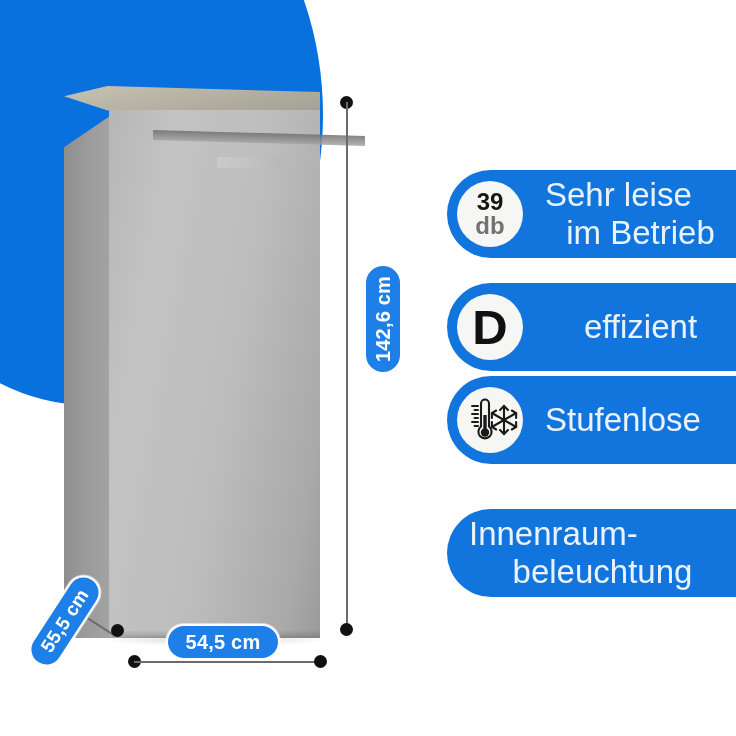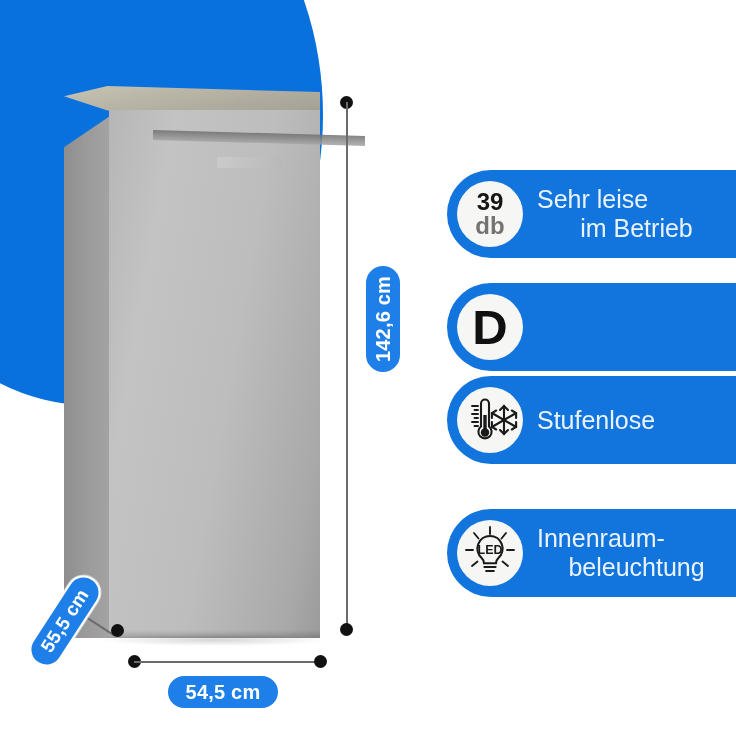--- a/index.html
+++ b/index.html
@@ -133,21 +133,21 @@
     top: 300px;
     width: 106px;
     height: 34px;
     font-size: 20px;
     transform: rotate(-90deg);
     transform-origin: center center;
   }
   
   #pill-width {
     left: 166px;
-    top: 674px;
+    top: 624px;
     width: 110px;
     height: 32px;
     font-size: 20px;
   }
   
   #pill-depth {
     left: 14px;
     top: 604px;
     width: 98px;
     height: 30px;
@@ -174,23 +174,23 @@
     margin-left: 10px;
     border-radius: 50%;
     background: #f6f6f4;
     display: flex;
     align-items: center;
     justify-content: center;
     overflow: hidden;
   }
   .badge-text {
     flex: 1 1 auto;
-    margin-left: 14px;
+    margin-left: 22px;
     color: #eaf3fd;
-    font-size: 25px;
+    font-size: 33px;
     line-height: 1.16;
     font-weight: 400;
   }
   .badge-text .l2 { display: block; text-align: center; }
 
   .db-num {
     font-size: 24px;
     font-weight: bold;
     color: #161616;
     line-height: .96;
@@ -253,20 +253,21 @@
       <span class="l1">Sehr leise</span>
       <span class="l2">im Betrieb</span>
     </div>
   </div>
 
   <div class="badge" style="top:283px;">
     <div class="badge-icon">
       <span class="grade-letter">D</span>
     </div>
     <div class="badge-text">
+      <span class="l2">effizient</span>
     </div>
   </div>
 
   <div class="badge" style="top:376px;">
     <div class="badge-icon">
       <svg width="56" height="46" viewBox="0 0 56 46">
 
         <g stroke="#1a1a1a" stroke-width="2.1" fill="none" stroke-linecap="round">
           <path d="M19 6.5 a4 4 0 0 1 8 0 V29.5 a6.6 6.6 0 1 1 -8 0 Z"></path>
         </g>
@@ -295,42 +296,19 @@
           <path d="M7.8 -9.5 L12.1 -7 L12.1 -2"></path>
         </g>
       </svg>
     </div>
     <div class="badge-text">
       <span class="l1">Stufenlose</span>
     </div>
   </div>
 
   <div class="badge" style="top:509px;">
-    <div class="badge-icon">
-      <svg width="58" height="56" viewBox="0 0 58 56">
-
-        <g stroke="#1a1a1a" stroke-width="1.9" stroke-linecap="round">
-          <line x1="29" y1="2" x2="29" y2="9"></line>
-          <line x1="13" y1="8" x2="17.5" y2="13.5"></line>
-          <line x1="45" y1="8" x2="40.5" y2="13.5"></line>
-          <line x1="5" y1="25" x2="12" y2="25"></line>
-          <line x1="53" y1="25" x2="46" y2="25"></line>
-          <line x1="11" y1="41" x2="16.5" y2="36.5"></line>
-          <line x1="47" y1="41" x2="41.5" y2="36.5"></line>
-        </g>
-
-        <path d="M29 11 a12.6 12.6 0 0 0 -8.4 22 c1.7 1.6 2.3 3.2 2.4 5.2 h12 c .1 -2 .7 -3.6 2.4 -5.2 A12.6 12.6 0 0 0 29 11 Z" fill="none" stroke="#1a1a1a" stroke-width="2.1"></path>
-
-        <g stroke="#1a1a1a" stroke-width="2.1" stroke-linecap="round">
-          <line x1="23.4" y1="42" x2="34.6" y2="42"></line>
-          <line x1="25.2" y1="46" x2="32.8" y2="46"></line>
-        </g>
-
-        <text x="29" y="28.5" text-anchor="middle" font-family="'Liberation Sans', sans-serif" font-size="12.5" font-weight="bold" fill="#1a1a1a">LED</text>
-      </svg>
-    </div>
     <div class="badge-text">
       <span class="l1">Innenraum-</span>
       <span class="l2">beleuchtung</span>
     </div>
   </div>
 
 </div>
 
 </body></html>

